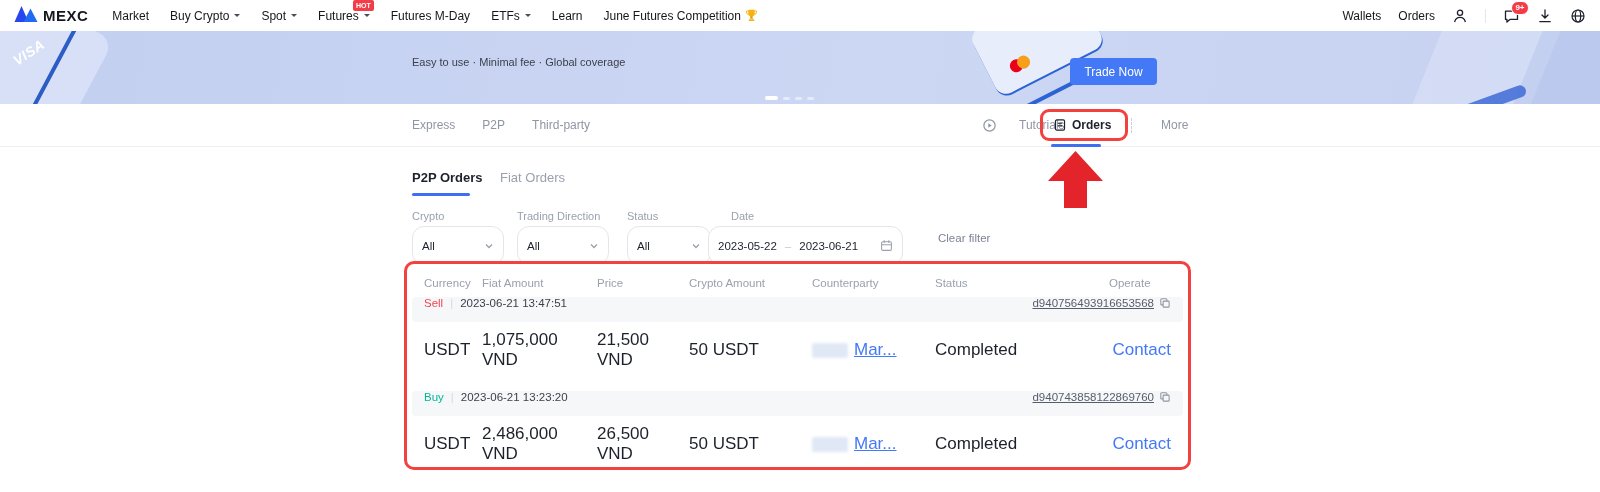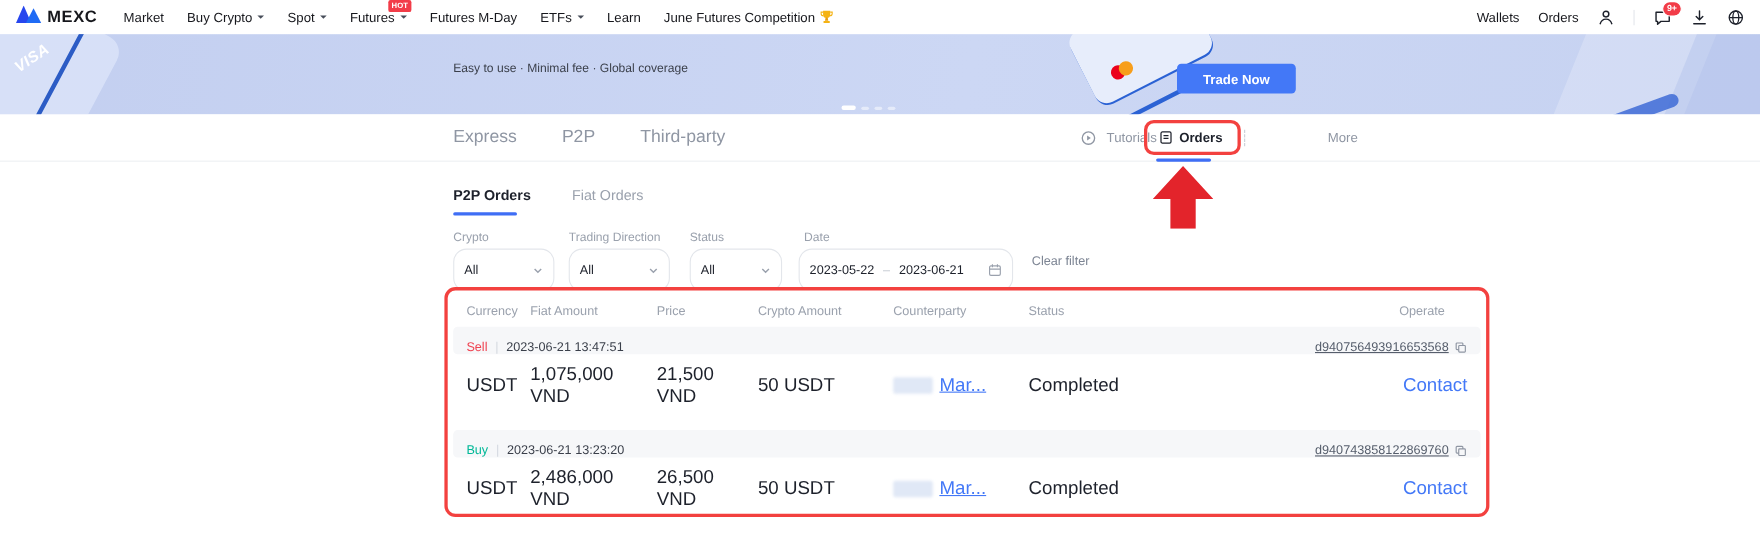--- a/index.html
+++ b/index.html
@@ -44,76 +44,76 @@
     background:#2b62d4; border-radius:2px; transform:rotate(-27deg); }
   .banner-deco1 { position:absolute; left:1428px; top:-30px; width:110px; height:150px;
     background:rgba(255,255,255,.22); transform:rotate(22deg); }
   .banner-deco2 { position:absolute; left:1528px; top:-30px; width:90px; height:150px;
     background:rgba(168,186,231,.35); transform:rotate(22deg); }
   .banner-deco3 { position:absolute; left:1448px; top:66px; width:80px; height:12px;
     background:#3e6bd6; border-radius:6px; transform:rotate(-20deg); opacity:.85; }
   .banner-text { position:absolute; left:412px; top:16px; }
   .banner-title { font-size:15px; font-weight:700; color:#0f1218; }
   .banner-sub { font-size:11px; color:#3a3f4a; margin-top:9px; }
-  .trade-now { position:absolute; left:1070px; top:27px; width:108px; height:27px;
+  .trade-now { position:absolute; left:1070px; top:27px; width:87px; height:27px;
     background:#4378f7; color:#fff; font-size:12px; border:none; border-radius:4px;
-    display:flex; align-items:center; justify-content:center; cursor:pointer;font-weight:bold; }
+    display:flex; align-items:center; justify-content:center; cursor:pointer; }
   .dots { position:absolute; left:765px; top:65px; display:flex; align-items:center; gap:5px; }
   .dot-active { width:13px; height:4px; border-radius:2px; background:#fff; }
   .dot { width:7px; height:3px; border-radius:2px; background:rgba(255,255,255,.5); }
 
   
   .tabrow { position:absolute; top:104px; left:0; width:1600px; height:43px;
     background:#fff; border-bottom:1px solid #edeff2; }
-  .tabs-left { position:absolute; left:412px; top:0; height:42px; display:flex; gap:41px;
-    align-items:center; font-size:16px; color:#8f96a3; }
+  .tabs-left { position:absolute; left:412px; top:0; height:42px; display:flex; gap:27px;
+    align-items:center; font-size:12px; color:#8f96a3; }
   .tabs-left span { cursor:pointer; }
   .tutorials-tab { position:absolute; left:982px; top:0; height:42px; display:flex;
-    align-items:center; gap:9px; font-size:12px; color:#8f96a3; cursor:pointer; }
+    align-items:center; gap:22px; font-size:12px; color:#8f96a3; cursor:pointer; }
   .orders-tab { position:absolute; left:1053px; top:0; height:42px; display:flex;
     align-items:center; gap:5px; font-size:12px; font-weight:600; color:#1d212b; cursor:pointer; }
   .orders-underline { position:absolute; left:1051px; top:144px; width:50px; height:3px;
     background:#3f6ef5; border-radius:2px; }
   .orders-highlight { position:absolute; left:1040px; top:109px; width:88px; height:32px;
     border:3px solid #f3413f; border-radius:9px; pointer-events:none; z-index:6; }
   .more-div { position:absolute; left:1131px; top:14px; height:15px; width:0;
     border-left:1px dashed #c9ced8; }
-  .more-tab { position:absolute; left:1207px; top:0; height:42px; display:flex;
+  .more-tab { position:absolute; left:1161px; top:0; height:42px; display:flex;
     align-items:center; font-size:12px; color:#8f96a3; cursor:pointer; }
 
   
   .red-arrow { position:absolute; left:1048px; top:151px; z-index:6; }
 
   
   .p2p-tab { position:absolute; left:412px; top:170px; font-size:13px; font-weight:700;
     color:#1d212b; cursor:pointer; }
   .p2p-underline { position:absolute; left:412px; top:193px; width:58px; height:3px;
     background:#3f6ef5; border-radius:2px; }
-  .fiat-tab { position:absolute; left:520px; top:170px; font-size:13px; color:#9aa1ad; cursor:pointer; }
+  .fiat-tab { position:absolute; left:500px; top:170px; font-size:13px; color:#9aa1ad; cursor:pointer; }
 
   
   .flabel { position:absolute; top:210px; font-size:11px; color:#9aa1ad; }
   .fbox { position:absolute; top:226px; height:39px; border:1px solid #e3e6eb; border-radius:12px;
     background:#fff; display:flex; align-items:center; padding:0 9px; font-size:11.5px;
     color:#1d212b; cursor:pointer; }
   .fbox .chev { margin-left:auto; display:inline-flex; }
   .date-sep { color:#c3c8d1; margin:0 8px; }
   .clear-filter { position:absolute; left:938px; top:232px; font-size:11.5px; color:#7c8493; cursor:pointer; }
 
   
-  .table-box { position:absolute; left:404px; top:261px; width:950px; height:209px;
+  .table-box { position:absolute; left:404px; top:261px; width:787px; height:209px;
     border:3px solid #f3413f; border-radius:10px; padding:3px 5px; background:#fff; }
   .thead { display:grid; grid-template-columns:58px 115px 92px 123px 123px 1fr 62px;
     height:28px; align-items:center; padding:0 12px; margin-top:2px;
     color:#9aa1ad; font-size:11.5px; }
   .thead .c-op { text-align:left; }
   .group { margin-top:0; }
   .group + .group { margin-top:13px; }
   .group-bar { height:25px; background:#f6f7f9; border-radius:4px; display:flex;
-    justify-content:space-between; align-items:flex-end; padding:0 12px; font-size:11.5px; }
+    justify-content:space-between; align-items:flex-start; padding:0 12px; font-size:11.5px; }
   .bar-left { display:flex; align-items:center; gap:7px; }
   .side.sell { color:#ef4452; }
   .side.buy { color:#00b897; }
   .bar-sep { color:#d5d9e0; }
   .bar-time { color:#3a3f4a; }
   .bar-right { display:flex; align-items:center; gap:5px; }
   .order-id { color:#565e6c; text-decoration:underline; cursor:pointer; }
   .copy-icon { display:inline-flex; cursor:pointer; }
   .group-row { display:grid; grid-template-columns:58px 115px 92px 123px 123px 1fr 62px;
     height:56px; align-items:center; padding:0 12px; font-size:17px; color:#1d212b; }
@@ -297,21 +297,21 @@
     </span>
   </div>
   <div class="fbox" style="left:627px;width:84px">
     <span>All</span>
     <span class="chev">
       <svg width="10" height="10" viewBox="0 0 10 10" fill="none" stroke="#9aa1ad" stroke-width="1.3">
           <path d="M2 3.5l3 3 3-3"></path>
         </svg>
     </span>
   </div>
-  <div class="fbox" style="left:726px;width:195px">
+  <div class="fbox" style="left:708px;width:195px">
     <span>2023-05-22</span>
     <span class="date-sep">–</span>
     <span>2023-06-21</span>
     <span class="chev">
       <svg width="13" height="13" viewBox="0 0 16 16" fill="none" stroke="#9aa1ad" stroke-width="1.3">
         <rect x="2" y="3.4" width="12" height="10.6" rx="1.5"></rect>
           <path d="M5.2 1.6v3.2M10.8 1.6v3.2M2 7h12"></path>
       </svg>
     </span>
   </div>

